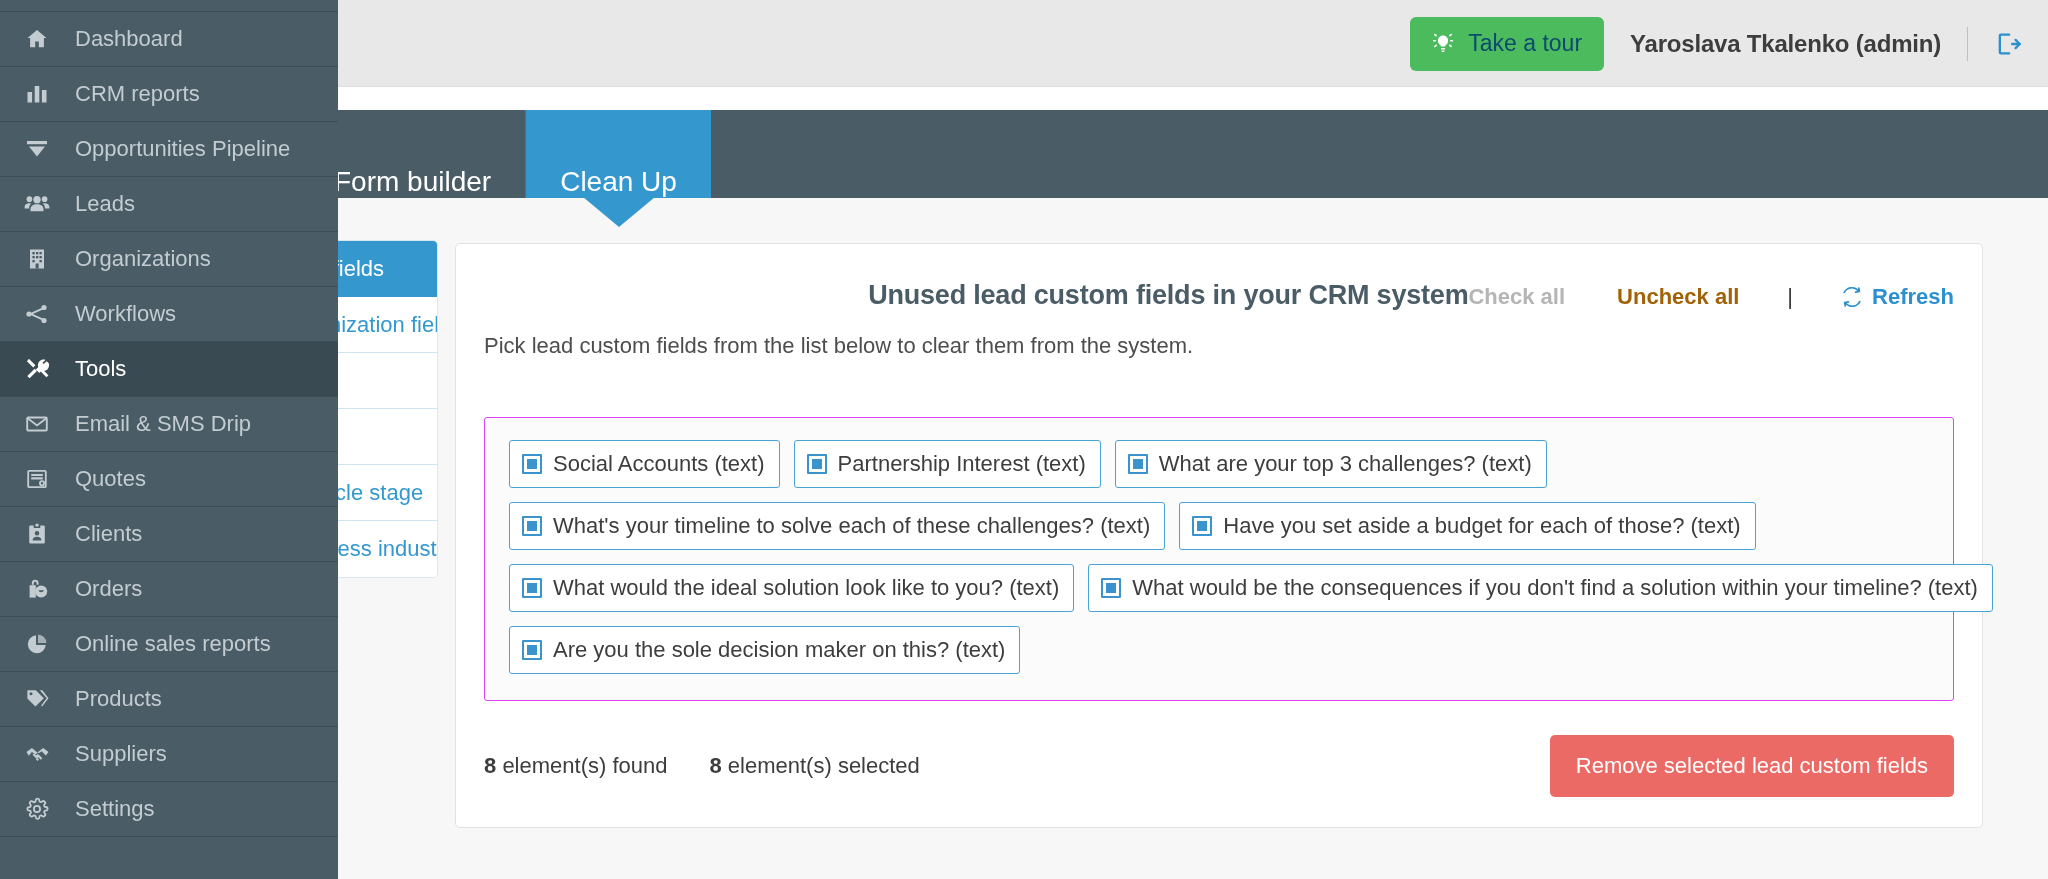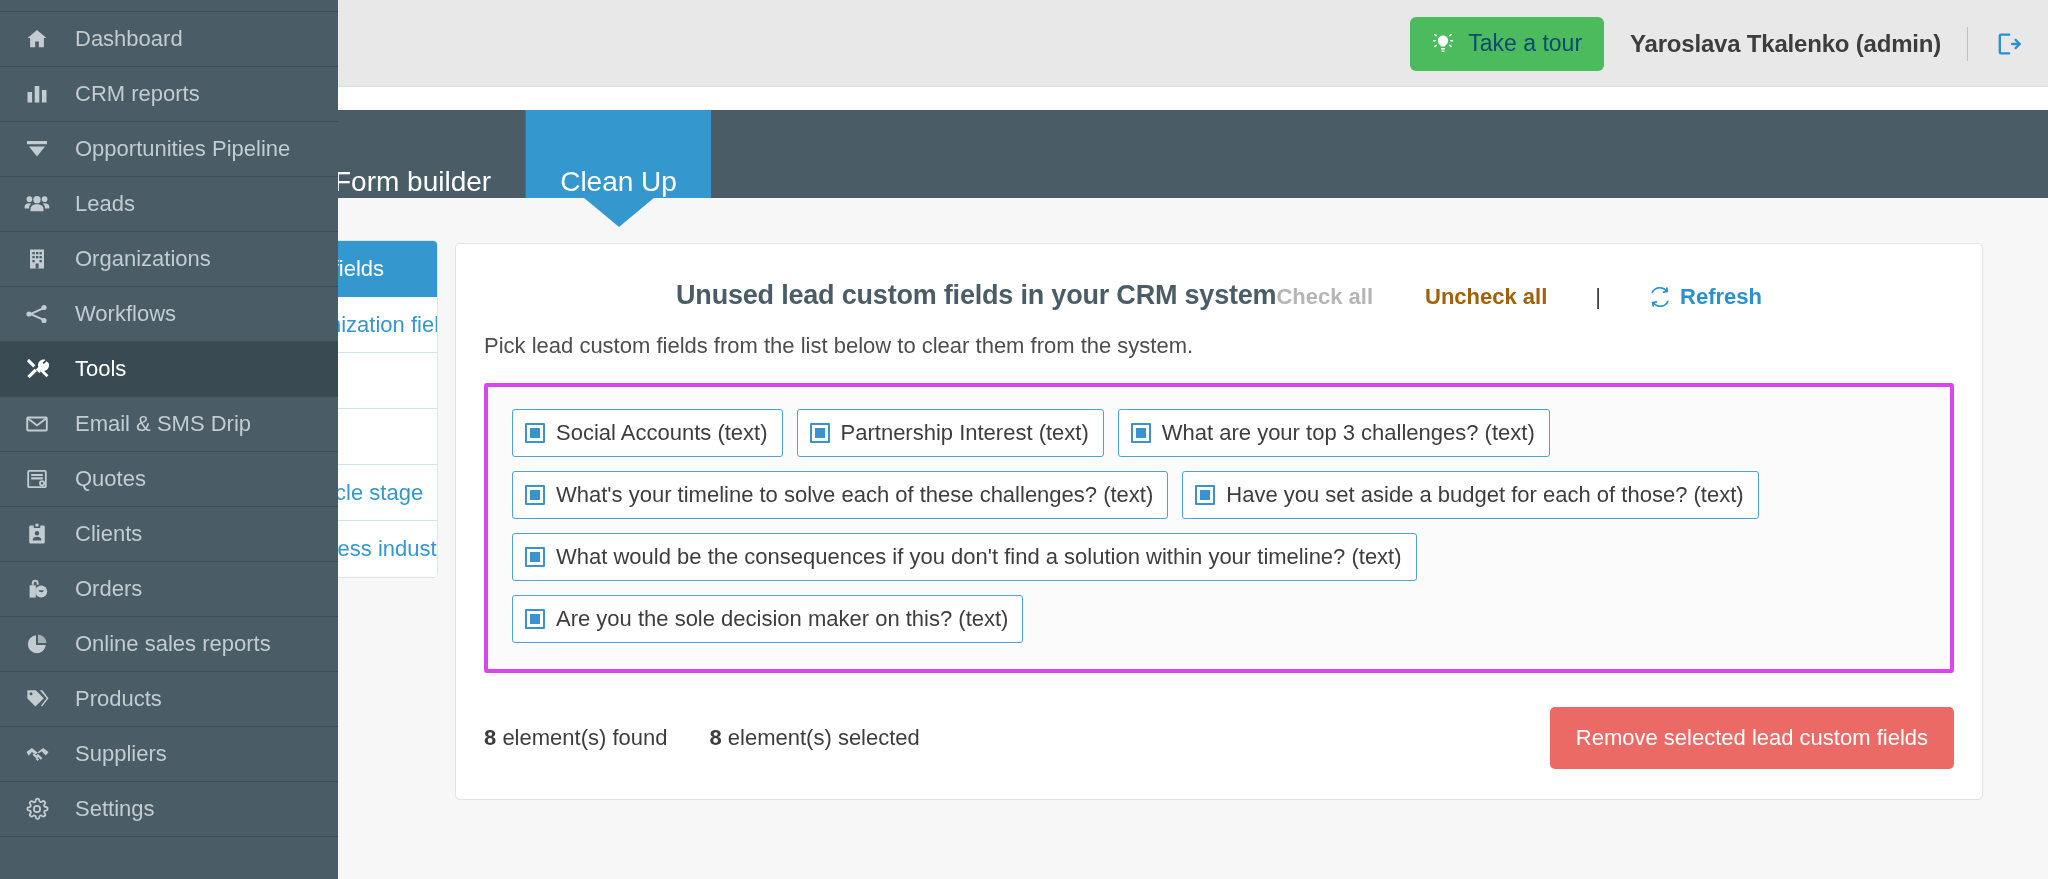--- a/index.html
+++ b/index.html
@@ -195,21 +195,21 @@
     left: 455px; top: 45px;
     width: 1528px;
     background: #ffffff;
     border: 1px solid #e2e2e2;
     border-radius: 5px;
     padding: 36px 28px 30px 28px;
   }
   .card-head {
     display: flex;
     align-items: flex-start;
-    justify-content: center;
+    justify-content: flex-end;
   }
   .card-title {
     font-size: 27px;
     font-weight: bold;
     color: #4a5c66;
     letter-spacing: -0.2px;
   }
   .card-actions {
     display: flex;
     align-items: center;
@@ -247,22 +247,22 @@
   .refresh-icon { width: 22px; height: 22px; display: block; }
 
   .card-sub {
     margin-top: 22px;
     font-size: 22px;
     color: #4d4d4d;
   }
 
   
   .fieldbox {
-    margin-top: 24px;
-    border: 4px solid #d946ef;
+    margin-top: 58px;
+    border: 1px solid #d946ef;
     background: #fbfbfb;
     border-radius: 3px;
     padding: 22px 24px 26px 24px;
     display: flex;
     flex-wrap: wrap;
     gap: 14px 14px;
     align-content: flex-start;
   }
   .fieldbox-row {
     display: flex;
@@ -432,20 +432,24 @@
             <span>What's your timeline to solve each of these challenges? (text)</span>
           </label>
           <label class="chip">
             <span class="cbox"></span>
             <span>Have you set aside a budget for each of those? (text)</span>
           </label>
         </div>
         <div class="fieldbox-row">
           <label class="chip">
             <span class="cbox"></span>
+            <span>What would the ideal solution look like to you? (text)</span>
+          </label>
+          <label class="chip">
+            <span class="cbox"></span>
             <span>What would be the consequences if you don't find a solution within your timeline? (text)</span>
           </label>
         </div>
         <div class="fieldbox-row">
           <label class="chip">
             <span class="cbox"></span>
             <span>Are you the sole decision maker on this? (text)</span>
           </label>
         </div>
       </div>

